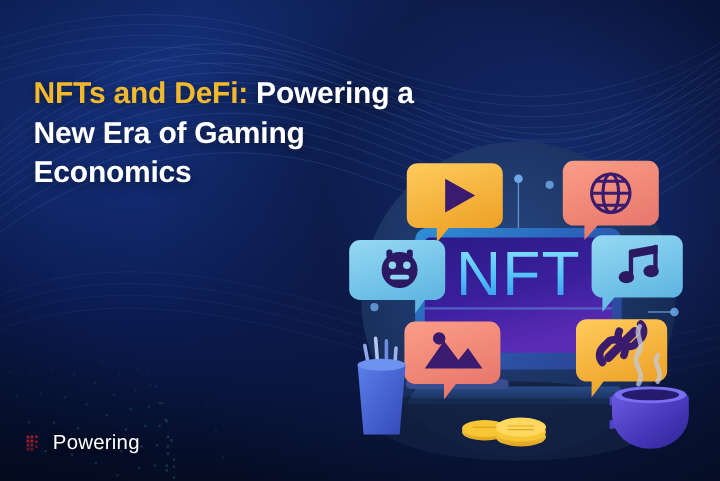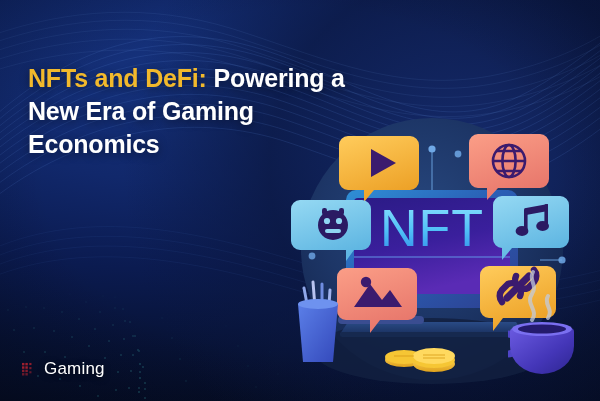--- a/index.html
+++ b/index.html
@@ -232,21 +232,21 @@
           <rect x="3.6" y="4.6" width="2.6" height="2.6"></rect>
         <rect x="0" y="8.2" width="2.6" height="2.6" opacity=".8"></rect>
           <rect x="3.6" y="8.2" width="2.6" height="2.6" opacity=".8"></rect>
         <rect x="0" y="11.8" width="2.6" height="2.6" opacity=".65"></rect>
           <rect x="3.6" y="11.8" width="2.6" height="2.6" opacity=".65"></rect>
         <rect x="7.8" y="1" width="2.3" height="2.3" opacity=".9"></rect>
         <rect x="7.8" y="5.4" width="2.3" height="2.3" opacity=".75"></rect>
         <rect x="7.8" y="9.8" width="2.3" height="2.3" opacity=".6"></rect>
       </g>
     </svg>
-    <span class="logo-text">Gaming</span>
+    <span class="logo-text">Powering</span>
   </div>
 
   <div class="illo">
     <svg viewBox="0 0 292 282" xmlns="http://www.w3.org/2000/svg">
       <defs>
         <radialGradient id="circBg" cx="45%" cy="38%" r="68%">
           <stop offset="0%" stop-color="#27477e"></stop>
           <stop offset="55%" stop-color="#1d3667"></stop>
           <stop offset="100%" stop-color="#13244b"></stop>
         </radialGradient>

